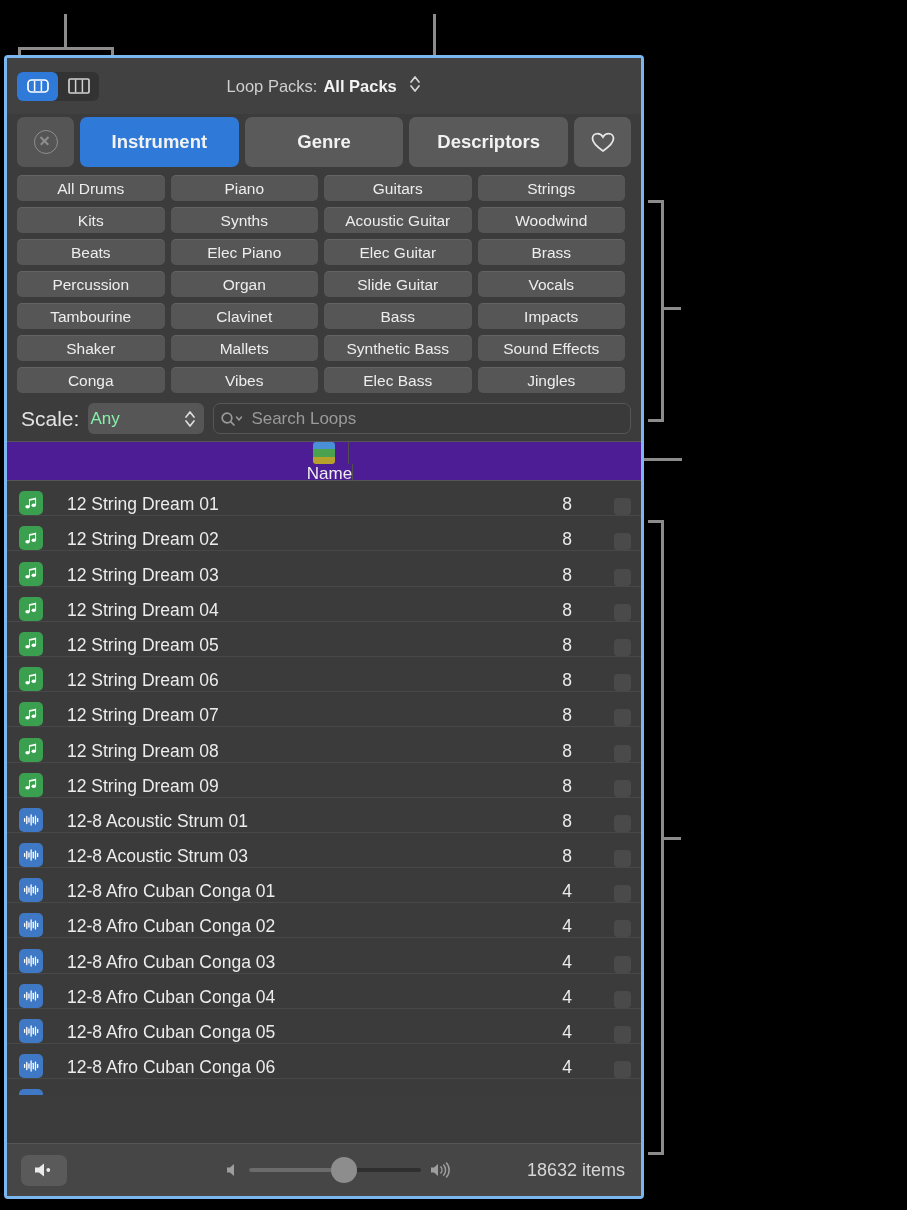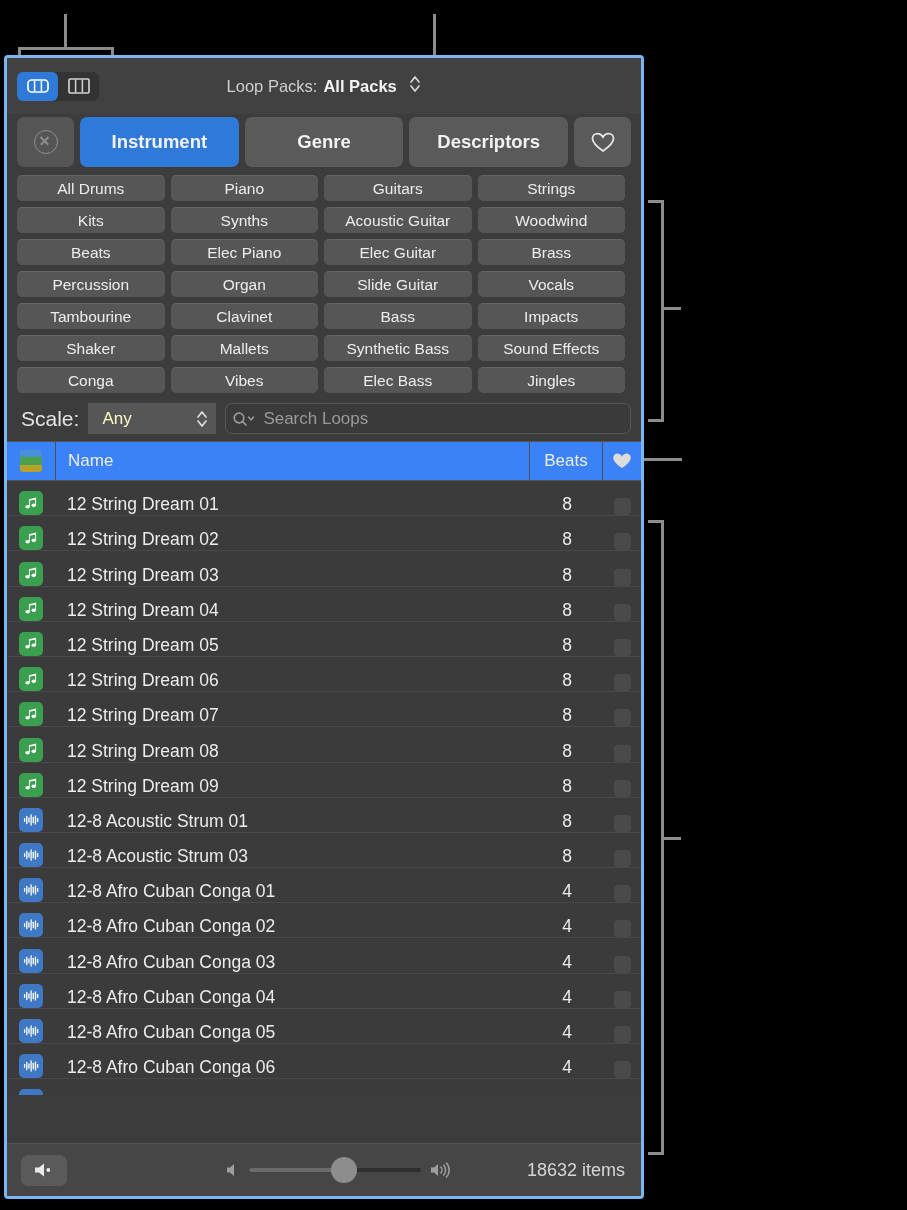--- a/index.html
+++ b/index.html
@@ -51,35 +51,35 @@
   .kw{
     height:26px;border-radius:5px;background:#565656;color:#ededed;
     display:flex;align-items:center;justify-content:center;font-size:15.5px;
     border-top:1px solid #646464;box-sizing:border-box;
   }
 
   
   .scalerow{display:flex;align-items:center;padding:6px 10px 7px 14px;gap:9px;}
   .scalelabel{color:#e3e3e3;font-size:21px;}
   .popup{
-    height:31px;min-width:106px;border-radius:0;background:#565656;
+    height:31px;min-width:106px;border-radius:6px;background:#565656;
     display:flex;align-items:center;justify-content:space-between;
-    padding:0 8px 0 14px;color:#fef9c3;font-size:17px;
+    padding:0 8px 0 2px;color:#86efac;font-size:17px;
   }
   .searchfield{
     flex:1;height:31px;border-radius:7px;background:#3a3a3a;
     border:1px solid #565656;display:flex;align-items:center;
     padding:0 6px;gap:4px;box-sizing:border-box;
   }
   .searchfield .ph{color:#9a9a9a;font-size:17px;margin-left:3px;}
 
   
   .listhead{
-    height:38px;background:#3b82f6;display:flex;align-items:center;
-    border-top:1px solid #555;border-bottom:1px solid #555;color:#ededed;font-size:17px;
+    height:38px;background:#4c1d95;display:flex;align-items:center;
+    border-top:1px solid #555;border-bottom:1px solid #555;color:#ededed;font-size:17px;flex-direction:column;
   }
   .hcol-type{width:48px;display:flex;align-items:center;justify-content:center;border-right:1px solid #4f4f4f;height:100%;}
   .hcol-name{flex:1;padding-left:12px;height:100%;display:flex;align-items:center;border-right:1px solid #4f4f4f;}
   .hcol-beats{width:72px;display:flex;align-items:center;justify-content:center;height:100%;border-right:1px solid #4f4f4f;}
   .hcol-fav{width:38px;display:flex;align-items:center;justify-content:center;height:100%;}
   .typestack{width:22px;height:22px;border-radius:3px;overflow:hidden;display:flex;flex-direction:column;}
   .typestack i{flex:1;display:block;}
 
   
   .rows{background:#3b3b3b;height:614px;overflow:hidden;position:relative;}

